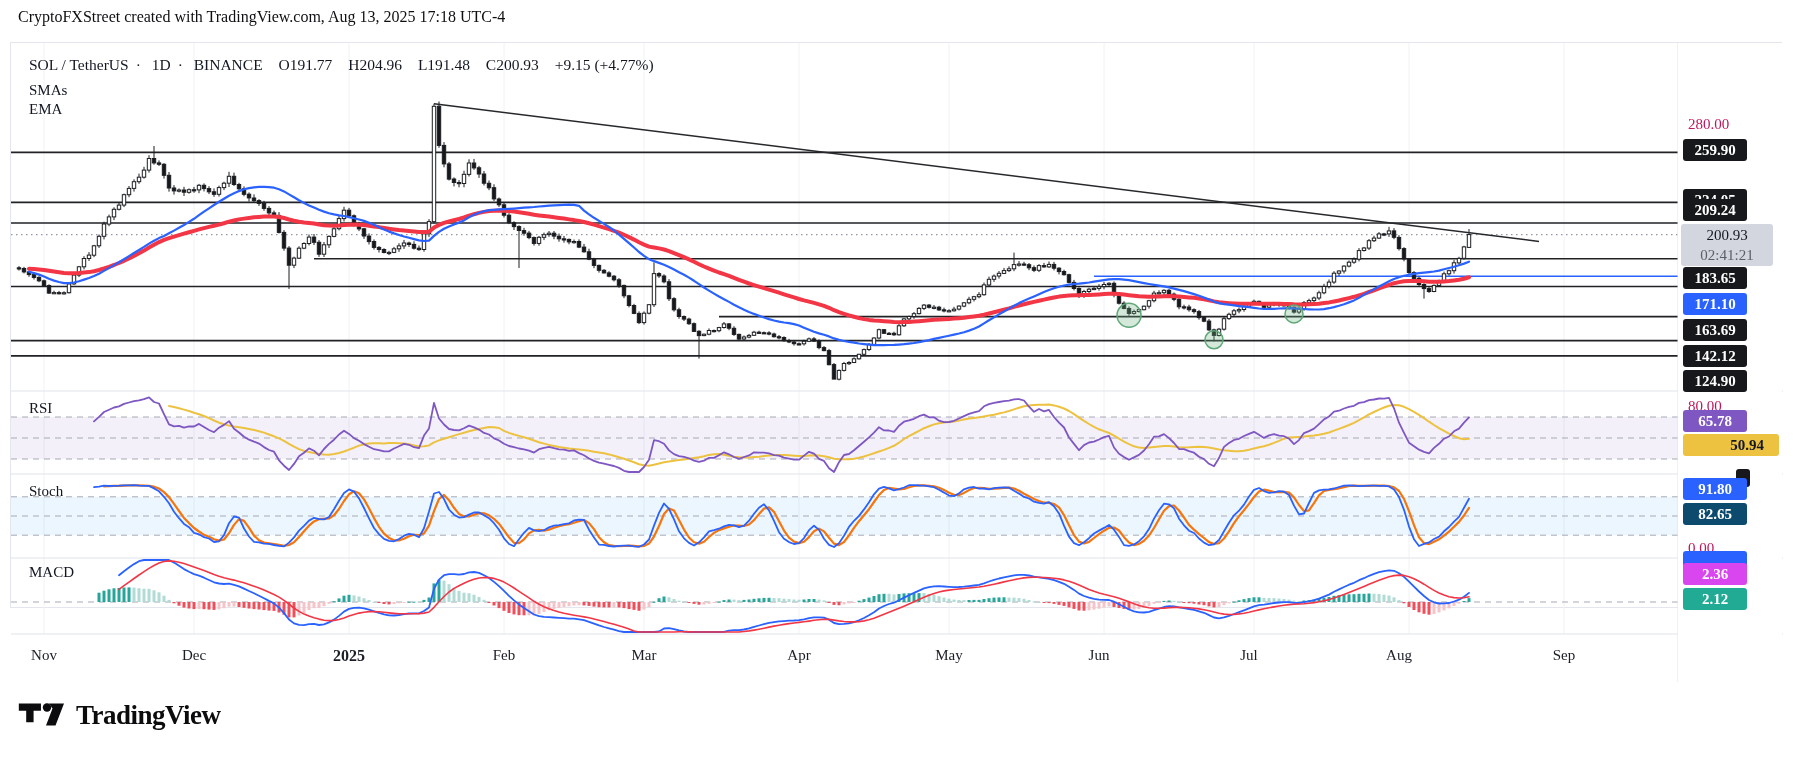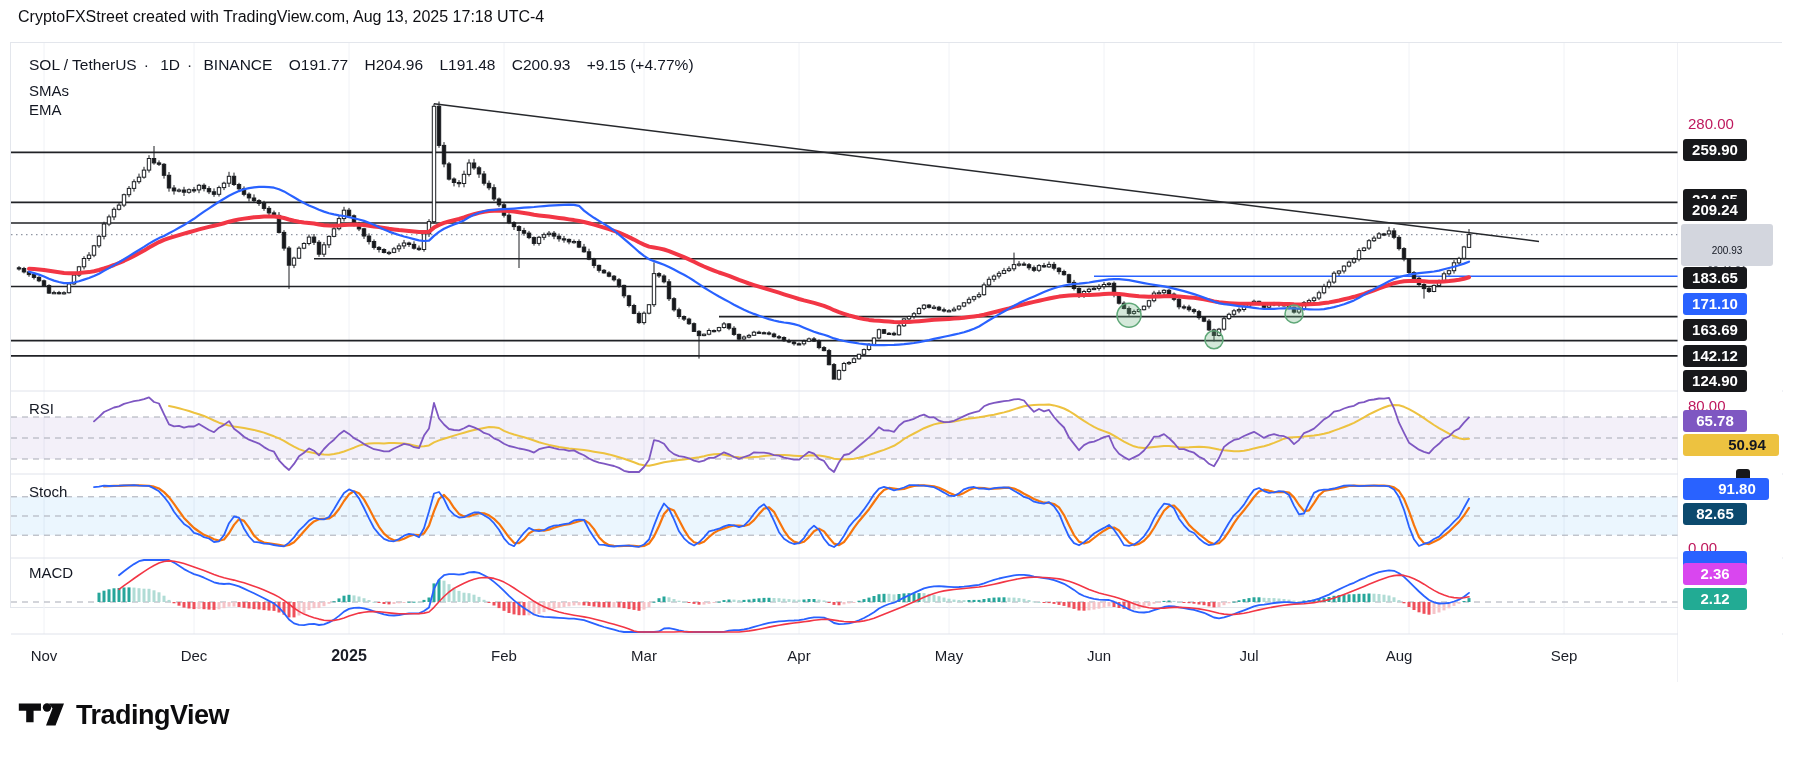--- a/index.html
+++ b/index.html
@@ -1,17 +1,17 @@
 <!DOCTYPE html>
 <html><head>
 <meta charset="utf-8">
 <style>
   html,body{margin:0;padding:0;background:#ffffff;}
   .page{position:relative;width:1793px;height:772px;background:#fff;overflow:hidden;
-        font-family:Liberation Sans, sans-serif;color:#131722;}
+        font-family:Liberation Serif, serif;color:#131722;}
   .caption{position:absolute;left:18px;top:8px;font-size:16px;font-weight:500;color:#0e0f13;}
   .chart{position:absolute;left:10px;top:42px;width:1772px;height:566px;border:1px solid #e3e6ec;box-sizing:border-box;}
   .chart svg{position:absolute;left:0;top:0;}
   .legend{position:absolute;left:18px;top:13px;font-size:15.5px;color:#131722;white-space:nowrap;}
   .legend span{margin-right:7px;}
   .legend .ohlc{margin-left:5px;}
   .sublabel{position:absolute;left:18px;font-size:15px;color:#131722;}
   .panel-label{position:absolute;left:18px;font-size:15px;color:#131722;}
   .usdt-btn{position:absolute;left:1675px;top:6px;width:88px;height:35px;border:1px solid #dcdfe4;
             border-radius:9px;background:#fff;font-size:16.5px;font-weight:600;color:#131722;
@@ -21,21 +21,21 @@
           text-align:center;font-weight:700;font-size:15px;color:#fff;}
   .bg-dark{background:#17181b;}
   .bg-blue{background:#2962ff;}
   .bg-purple{background:#7e57c2;}
   .bg-yellow{background:#edc240;color:#131722;padding-left:32px;}
   .bg-orange{background:#0c4a6e;}
   .bg-red{background:#d946ef;}
   .bg-teal{background:#22ab94;}
   .axis-plain{position:absolute;left:10px;font-size:15px;font-weight:500;color:#be185d;height:22px;line-height:22px;}
   .cur-label{position:absolute;left:3px;top:181px;width:92px;height:42px;border-radius:3px;
-             background:#d3d6de;color:#131722;font-size:10px;text-align:center;line-height:20px;padding-top:17px;box-sizing:border-box;}
+             background:#d3d6de;color:#131722;font-size:15px;text-align:center;line-height:20px;padding-top:1px;box-sizing:border-box;}
   .cur-label .cd{color:#5a6069;}
   .sliver-blue{position:absolute;left:5px;top:508px;width:64px;height:16px;border-radius:3px;background:#2962ff;}
   .sliver-black{position:absolute;left:58px;top:426px;width:14px;height:18px;border-radius:3px;background:#17181b;}
   .time-axis{position:absolute;left:0;top:591px;width:1667px;height:48px;}
   .tlabel{position:absolute;top:13px;transform:translateX(-50%);font-size:15px;color:#1b1e27;}
   .tlabel.bold{font-weight:700;font-size:16px;}
   .footer{position:absolute;left:18px;top:700px;display:flex;align-items:center;}
   .brand-text{font-size:27px;font-weight:800;color:#0c0c0e;letter-spacing:-0.5px;margin-left:10px;}
 </style>
 </head>
@@ -984,21 +984,21 @@
       <div class="plabel bg-blue" style="top:250px;">171.10</div>
       <div class="plabel bg-dark" style="top:276px;">163.69</div>
       <div class="plabel bg-dark" style="top:302px;">142.12</div>
       <div class="plabel bg-dark" style="top:327px;">124.90</div>
 
       <div class="axis-plain" style="top:352px;">80.00</div>
       <div class="plabel bg-purple" style="top:367px;">65.78</div>
       <div class="plabel bg-yellow" style="top:391px;">50.94</div>
 
       <div class="sliver-black"></div>
-      <div class="plabel bg-blue" style="top:435px;padding-left:22px;">91.80</div>
+      <div class="plabel bg-blue" style="top:435px;">91.80</div>
       <div class="plabel bg-orange" style="top:460px;">82.65</div>
       <div class="axis-plain" style="top:494px;">0.00</div>
 
       <div class="sliver-blue"></div>
       <div class="plabel bg-red" style="top:520px;">2.36</div>
       <div class="plabel bg-teal" style="top:545px;">2.12</div>
     </div>
 
     <div class="time-axis">
       <span class="tlabel" style="left:33px;">Nov</span>

